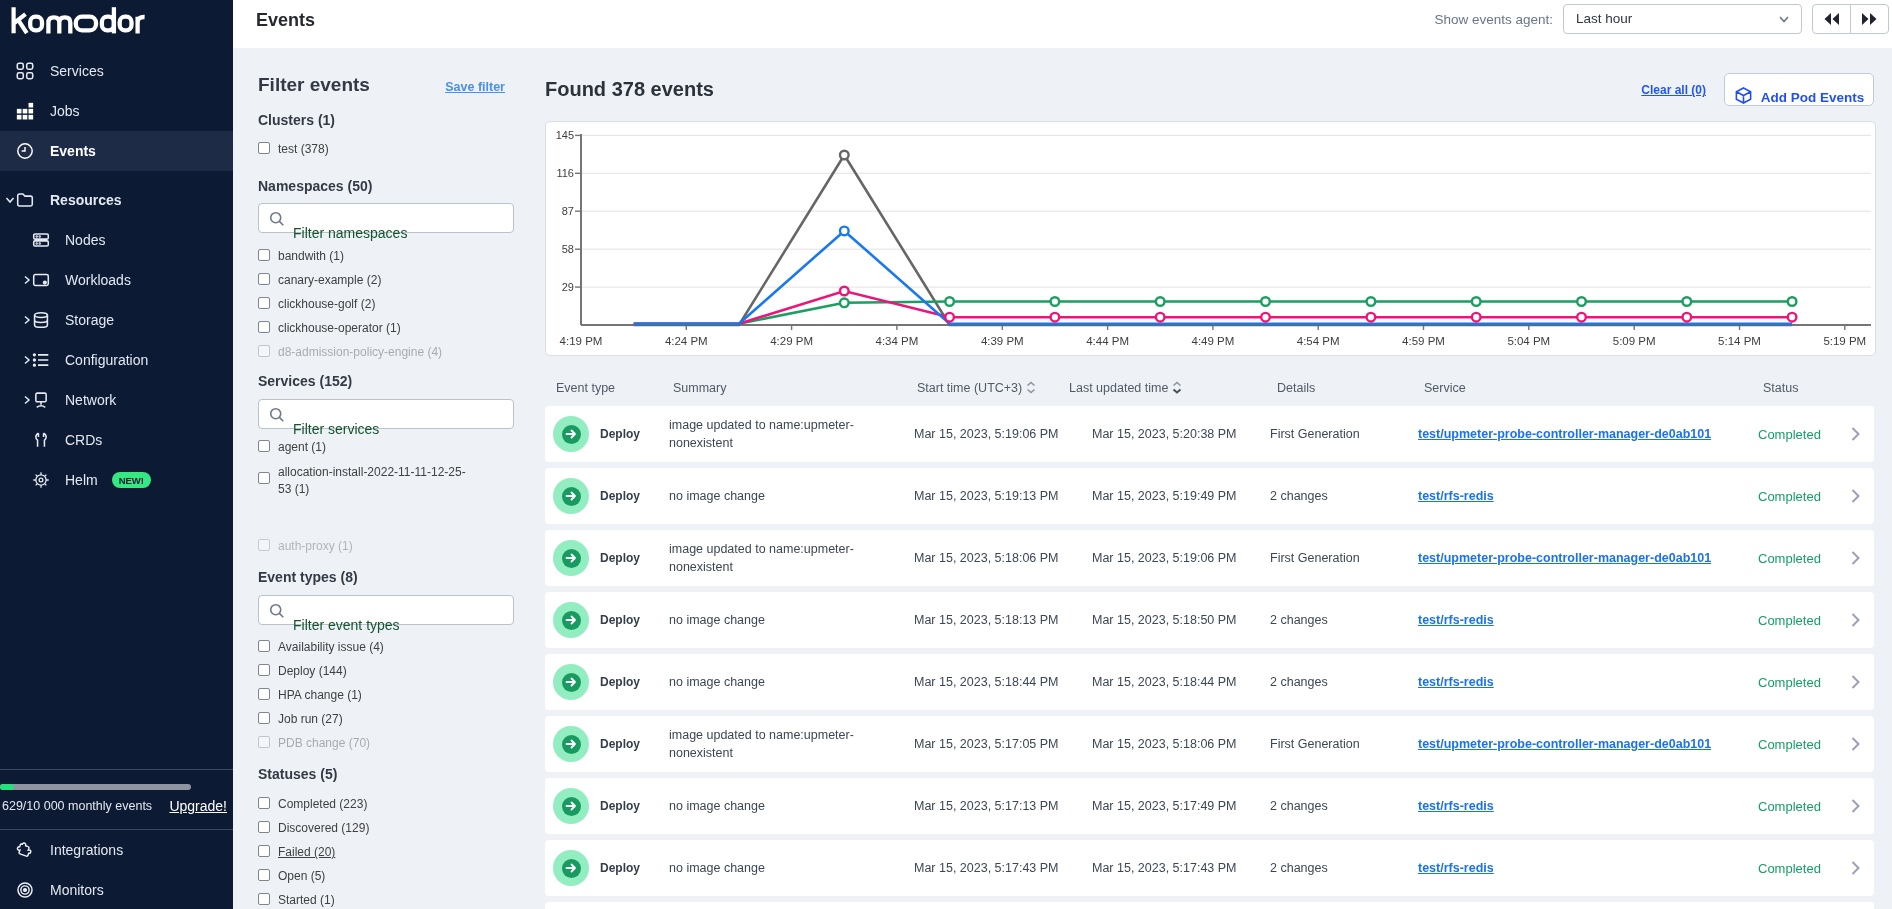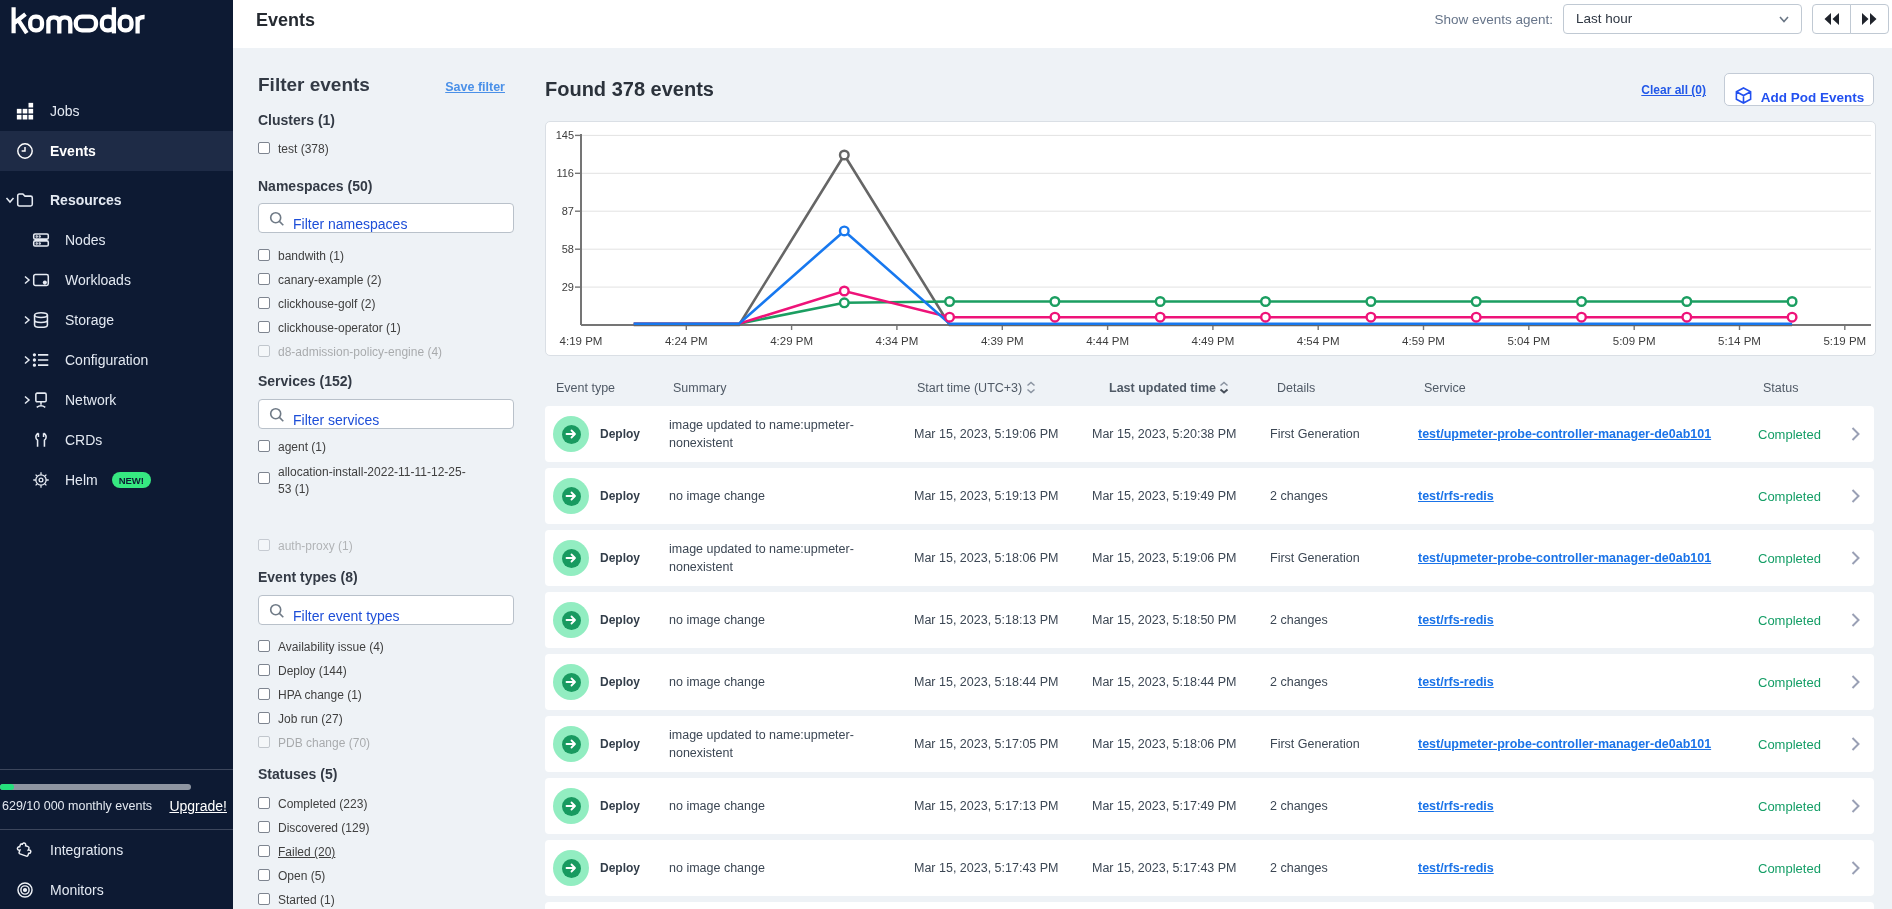--- a/index.html
+++ b/index.html
@@ -22,21 +22,21 @@
 .navbtn { position:absolute; top:0; width:39px; height:30px; background:#fff; border:1px solid #c0c9d3; display:flex; align-items:center; justify-content:center; }
 .navbtn.l { left:0; border-radius:4px 0 0 4px; }
 .navbtn.r { left:38px; border-radius:0 4px 4px 0; }
 .filters { position:absolute; left:25px; top:48px; width:262px; height:678px; }
 .ftitle { position:absolute; left:0; top:26px; font-size:19px; font-weight:bold; color:#333a45; }
 .savefilter { position:absolute; right:15px; top:32px; font-size:12.5px; font-weight:bold; color:#4a90e8; text-decoration:underline; }
 .fsec { position:absolute; left:0; font-size:14px; font-weight:bold; color:#333a45; }
 .cbrow { position:absolute; left:0; display:flex; font-size:12px; color:#404040; align-items:flex-start; line-height:17px; }
 .cb { width:12px; height:12px; border:1.5px solid #7e8590; border-radius:2px; background:#fff; flex:0 0 auto; margin-right:8px; margin-top:1px; }
 .finput { position:absolute; left:0; width:256px; height:30px; background:#fff; border:1px solid #b9c1ca; border-radius:4px; }
-.finput span { position:absolute; left:34px; top:12px; font-size:14px; color:#1d4ed8; }
+.finput span { position:absolute; left:34px; top:21px; font-size:14px; color:#14532d; }
 .results { position:absolute; left:312px; top:48px; width:1329px; }
 .rhead { position:relative; height:34px; margin-top:25px; }
 .rhead h2 { font-size:20px; font-weight:bold; color:#2b323b; padding-top:5px; }
 .clearall { position:absolute; right:168px; top:10px; font-size:12px; font-weight:bold; color:#2258e8; text-decoration:underline; }
 .addpod { position:absolute; right:0; top:0; width:150px; height:33px; background:#fff; border:1px solid #c3cbd6; border-radius:5px; color:#2250f0; font-size:13.5px; font-weight:bold; display:flex; align-items:flex-end; justify-content:center; gap:8px; }
 .chartcard { position:relative; margin-top:14px; width:1331px; height:235px; background:#fff; border:1px solid #dadfe5; border-radius:5px; }
 .thead { position:relative; height:30px; margin-top:16px; margin-bottom:4px; font-size:12.5px; color:#505a66; }
 .thead div { position:absolute; top:9px; }
 .trow { position:relative; width:1329px; height:56px; background:#fff; border-radius:4px; margin-bottom:6px; font-size:12.5px; color:#3c4754; }
 .trow .cell { position:absolute; top:50%; transform:translateY(-50%); }
@@ -59,20 +59,29 @@
     <svg width="142" height="32" viewBox="0 0 142 32" style="position:absolute;left:8px;top:3px;" fill="none" stroke="#fff" stroke-width="4.3" stroke-linejoin="round">
       <path d="M5.6 4.2 V30.2 M5.6 20.5 L17.5 11.2 M10.2 16.8 L18.8 30.2" stroke-width="4.2"></path>
       <rect x="22.2" y="13.6" width="11.8" height="13.8" rx="5.3"></rect>
       <path d="M40.4 30.4 V16.8 M40.4 19.7 Q40.4 14.4 45.9 14.4 Q51.3 14.4 51.3 19.7 V30.4 M51.3 19.7 Q51.3 14.4 56.8 14.4 Q62.3 14.4 62.3 19.7 V30.4"></path>
       <rect x="67.8" y="13.6" width="20.2" height="13.8" rx="6.2"></rect>
       <rect x="93.9" y="13.6" width="12" height="13.8" rx="5.3"></rect>
       <path d="M105.9 4.2 V30.4"></path>
       <rect x="111.7" y="13.6" width="11.8" height="13.8" rx="5.3"></rect>
       <path d="M129.6 30.4 V13.8 M129.6 19.7 Q129.6 13.7 136.6 14"></path>
     </svg>
+  </div>
+  <div class="nav-item" style="top:51px;">
+    <svg class="ic" viewBox="0 0 21 21" fill="none" stroke="#e6ebf3" stroke-width="1.8">
+        <rect x="1.5" y="1.5" width="7" height="7" rx="2"></rect>
+        <rect x="12.5" y="1.5" width="7" height="7" rx="2"></rect>
+        <rect x="1.5" y="12.5" width="7" height="7" rx="2"></rect>
+        <rect x="12.5" y="12.5" width="7" height="7" rx="2"></rect>
+      </svg>
+    Services
   </div>
   <div class="nav-item" style="top:91px;">
     <svg class="ic" viewBox="0 0 21 21" fill="#fff">
         <rect x="1" y="8" width="5.4" height="5.4"></rect>
         <rect x="1" y="15" width="5.4" height="5.4"></rect>
         <rect x="7.8" y="8" width="5.4" height="5.4"></rect>
         <rect x="7.8" y="15" width="5.4" height="5.4"></rect>
         <rect x="14.6" y="1" width="5.4" height="5.4"></rect>
         <rect x="14.6" y="8" width="5.4" height="5.4"></rect>
         <rect x="14.6" y="15" width="5.4" height="5.4"></rect>
@@ -359,21 +368,21 @@
         </g>
       </svg>
     </div>
     <div class="thead">
       <div style="left:11px;">Event type</div>
       <div style="left:128px;">Summary</div>
       <div style="left:372px;">Start time (UTC+3) <svg width="10" height="13" viewBox="0 0 10 13" style="vertical-align:-2px;">
             <path d="M1.5 4.5 L5 1.5 L8.5 4.5" fill="none" stroke="#8a93a0" stroke-width="1.5"></path>
             <path d="M1.5 8.5 L5 11.5 L8.5 8.5" fill="none" stroke="#8a93a0" stroke-width="1.5"></path>
           </svg></div>
-      <div style="left:564px;font-weight:bold;">Last updated time <svg width="10" height="13" viewBox="0 0 10 13" style="vertical-align:-2px;">
+      <div style="left:524px;">Last updated time <svg width="10" height="13" viewBox="0 0 10 13" style="vertical-align:-2px;">
             <path d="M1.5 4.5 L5 1.5 L8.5 4.5" fill="none" stroke="#8a93a0" stroke-width="1.5"></path>
             <path d="M1.5 8.5 L5 11.5 L8.5 8.5" fill="none" stroke="#474f5a" stroke-width="2"></path>
           </svg></div>
       <div style="left:732px;">Details</div>
       <div style="left:879px;">Service</div>
       <div style="left:1218px;">Status</div>
     </div>
     <div id="tbody">
       <div class="trow">
           <div class="deployic">

